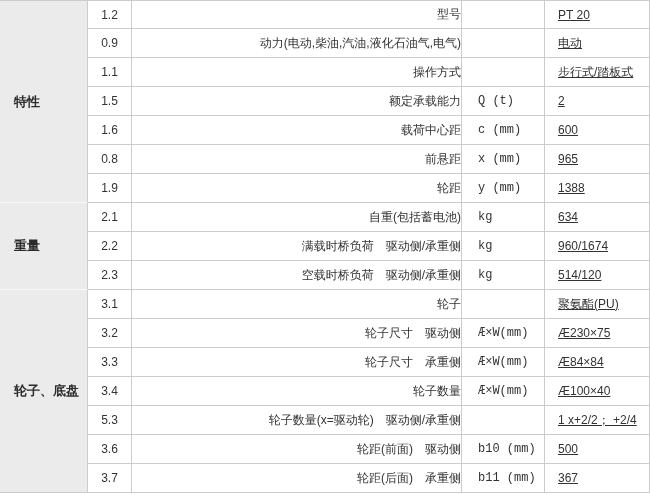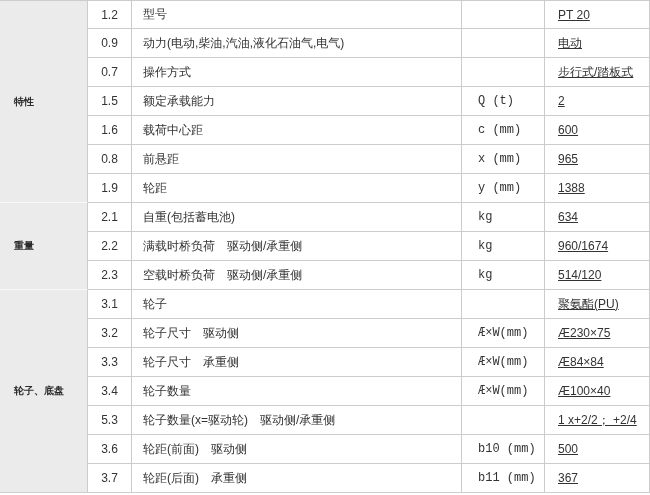--- a/index.html
+++ b/index.html
@@ -25,26 +25,26 @@
     background: #ffffff;
   }
   .spec-table tr { height: 29px; }
   .spec-table tr.first td { border-top: 1px solid #cccccc; }
   td.cat {
     background: #ebebeb;
     font-weight: bold;
     padding-left: 14px;
     border-left: none;
     border-bottom: 1px solid #f7f7f7;
-    font-size: 10px;
+    font-size: 13px;
     color: #2b2b2b;
   }
   td.cat.last { border-bottom: 1px solid #cccccc; font-family: Liberation Mono, monospace; }
   td.no   { text-align: center; }
-  td.desc { padding-left: 11px; }
+  td.desc { padding-left: 11px; text-align: right; }
   td.unit { padding-left: 16px; font-family: Liberation Mono, monospace; }
   td.val  { padding-left: 13px; text-decoration: underline; }
 </style>
 </head>
 <body>
 
 <div class="page">
   <table class="spec-table">
     <colgroup>
       <col style="width:88px">
@@ -61,21 +61,21 @@
         <td class="unit"></td>
         <td class="val">PT 20</td>
       </tr>
       <tr>
         <td class="no">0.9</td>
         <td class="desc">动力(电动,柴油,汽油,液化石油气,电气)</td>
         <td class="unit"></td>
         <td class="val">电动</td>
       </tr>
       <tr>
-        <td class="no">0.7</td>
+        <td class="no">1.1</td>
         <td class="desc">操作方式</td>
         <td class="unit"></td>
         <td class="val">步行式/踏板式</td>
       </tr>
       <tr>
         <td class="no">1.5</td>
         <td class="desc">额定承载能力</td>
         <td class="unit">Q (t)</td>
         <td class="val">2</td>
       </tr>

